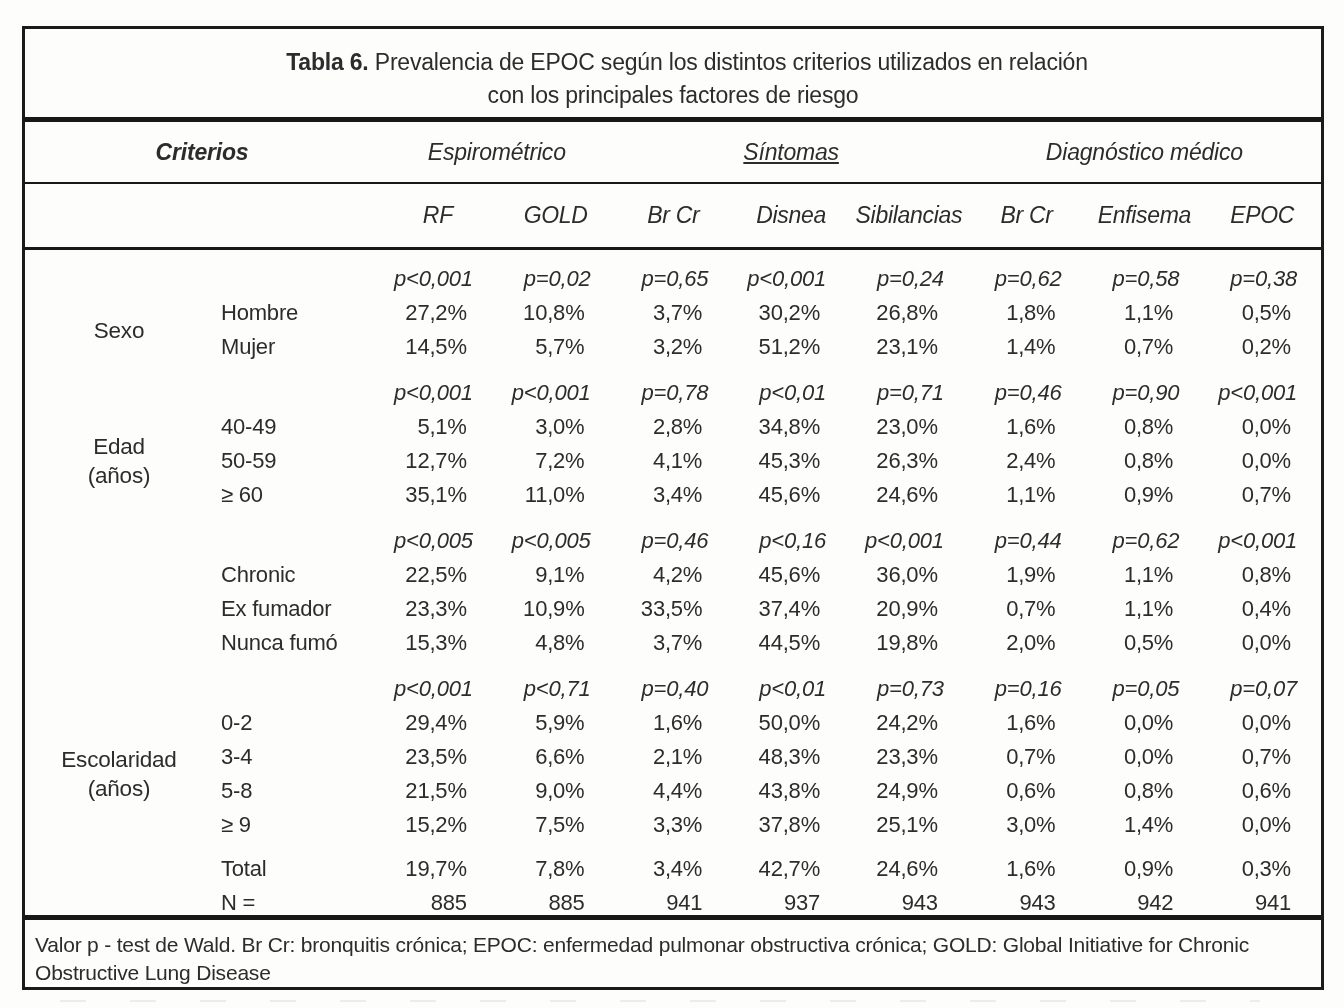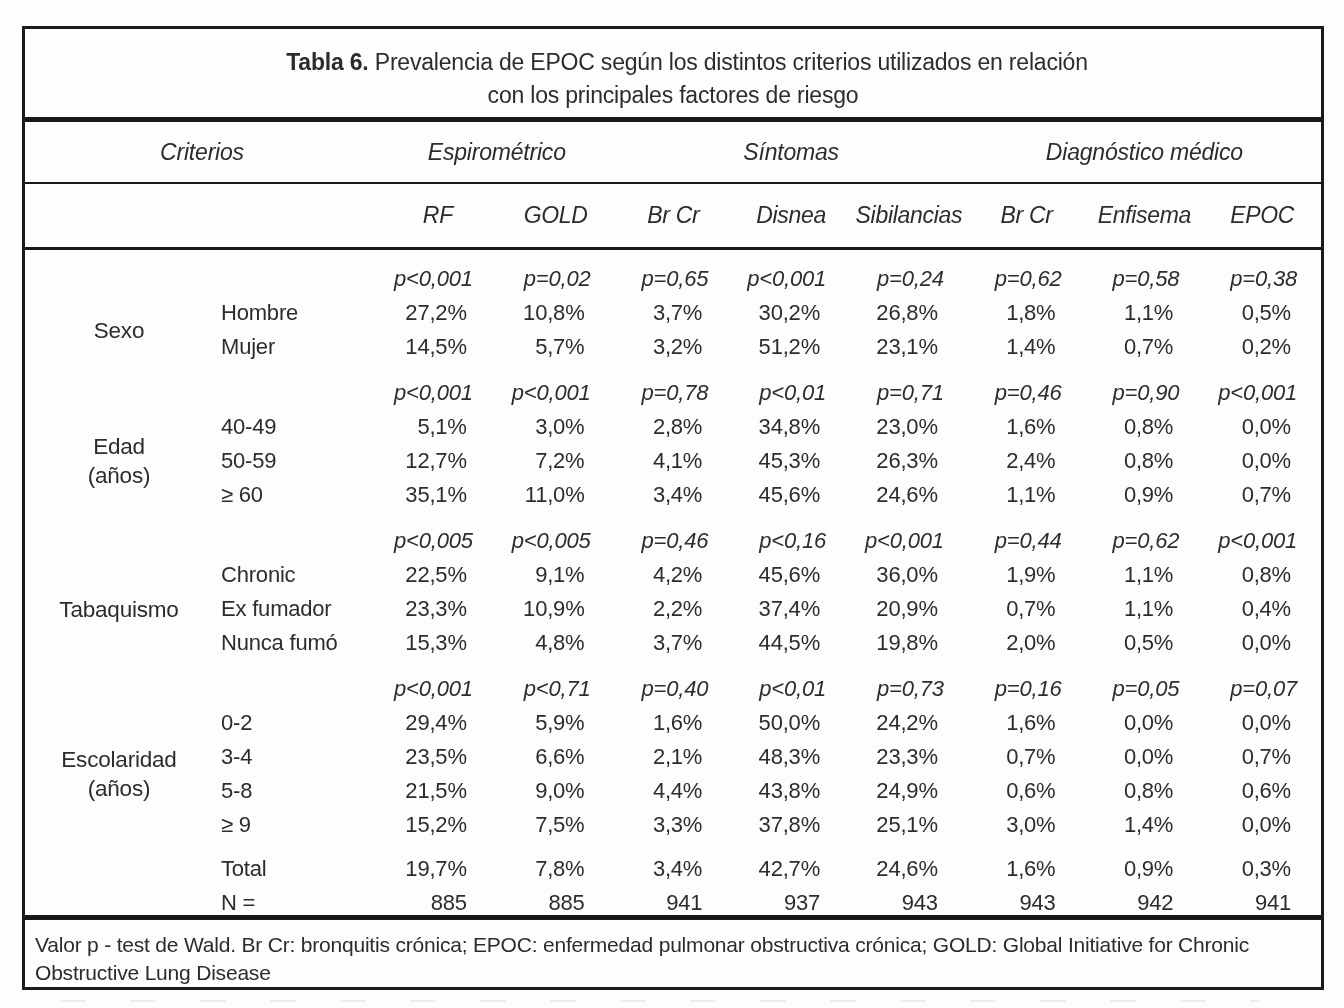--- a/index.html
+++ b/index.html
@@ -72,23 +72,23 @@
 
   <div class="title-block">
     <span class="bold">Tabla 6.</span>
     <span>Prevalencia de EPOC según los distintos criterios utilizados en relación</span><br>
     <span>con los principales factores de riesgo</span>
   </div>
 
   <div class="rule r5"></div>
 
   <div class="grid-row group-header-row">
-      <div class="gh" style="grid-column: span 2;">Criterios</div>
+      <div class="gh" style="grid-column: span 2; font-weight: bold;">Criterios</div>
       <div class="gh" style="grid-column: span 2;">Espirométrico</div>
-      <div class="gh" style="grid-column: span 3;">Síntomas</div>
+      <div class="gh" style="grid-column: span 3; text-decoration: underline;">Síntomas</div>
       <div class="gh" style="grid-column: span 3;">Diagnóstico médico</div>
     </div>
 
   <div class="rule r2"></div>
 
   <div class="grid-row sub-header-row">
       <div></div>
       <div></div>
       <div class="ch">RF</div>
       <div class="ch">GOLD</div>
@@ -192,23 +192,20 @@
           <div class="cell">11,0%</div>
           <div class="cell">3,4%</div>
           <div class="cell">45,6%</div>
           <div class="cell">24,6%</div>
           <div class="cell">1,1%</div>
           <div class="cell">0,9%</div>
           <div class="cell">0,7%</div>
         </div>
       </div>
       <div class="section">
-        <div class="group-label">
-          <div>Tabaquismo</div>
-        </div>
         <div class="grid-row row p-row">
           <div></div>
           <div class="sublabel"></div>
           <div class="cell">p&lt;0,005</div>
           <div class="cell">p&lt;0,005</div>
           <div class="cell">p=0,46</div>
           <div class="cell">p&lt;0,16</div>
           <div class="cell">p&lt;0,001</div>
           <div class="cell">p=0,44</div>
           <div class="cell">p=0,62</div>
@@ -224,21 +221,21 @@
           <div class="cell">36,0%</div>
           <div class="cell">1,9%</div>
           <div class="cell">1,1%</div>
           <div class="cell">0,8%</div>
         </div>
         <div class="grid-row row data-row">
           <div></div>
           <div class="sublabel">Ex fumador</div>
           <div class="cell">23,3%</div>
           <div class="cell">10,9%</div>
-          <div class="cell">2,2%</div>
+          <div class="cell">33,5%</div>
           <div class="cell">37,4%</div>
           <div class="cell">20,9%</div>
           <div class="cell">0,7%</div>
           <div class="cell">1,1%</div>
           <div class="cell">0,4%</div>
         </div>
         <div class="grid-row row data-row">
           <div></div>
           <div class="sublabel">Nunca fumó</div>
           <div class="cell">15,3%</div>

